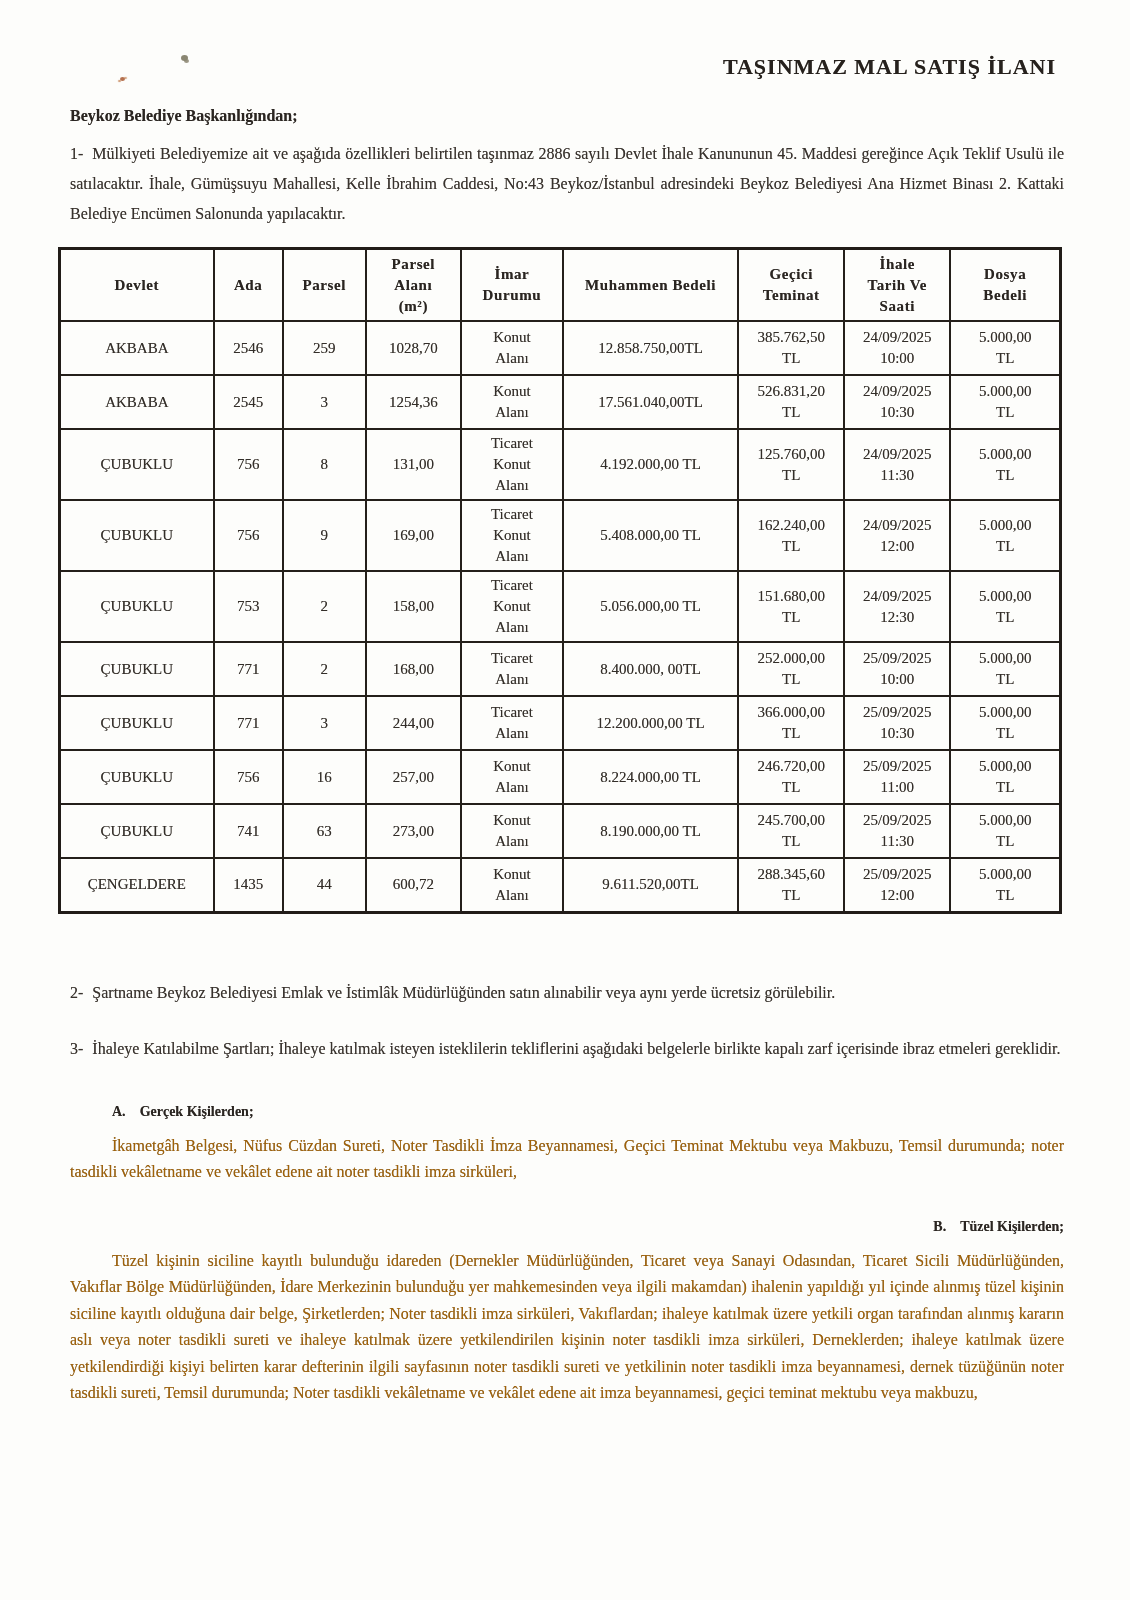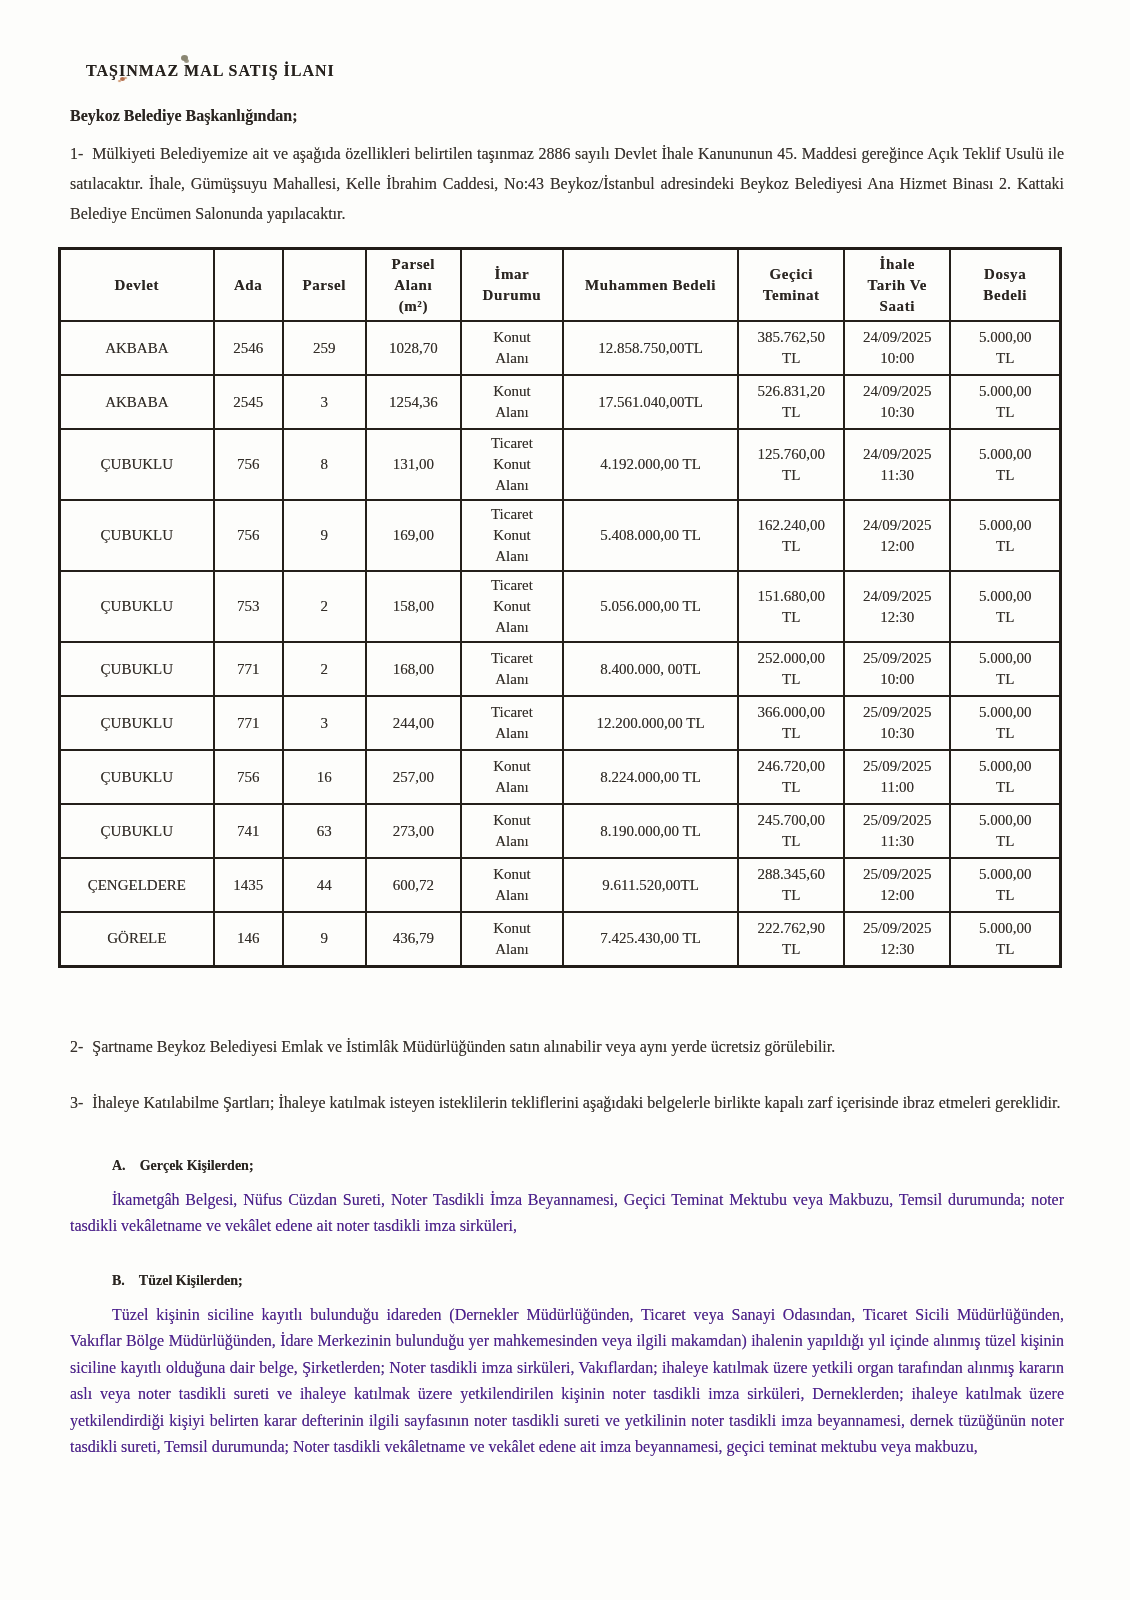--- a/index.html
+++ b/index.html
@@ -18,23 +18,23 @@
   .page {
     position: relative;
     padding: 46px 66px 0 70px;
     box-sizing: border-box;
     width: 1130px;
     height: 1600px;
     
     text-shadow: 0 0 0.45px rgba(60,52,46,0.55);
   }
   .doc-title {
-    margin: 16px;
-    text-align: left;
-    font-size: 16px;
+    margin: 8px;
+    text-align: right;
+    font-size: 22px;
     font-weight: bold;
     letter-spacing: 1px;
     color: #26211d;
   }
   .sender {
     margin-top: 27px;
     font-size: 16px;
     font-weight: bold;
     color: #2a2521;
   }
@@ -90,23 +90,23 @@
     font-weight: bold;
     color: #2a2521;
   }
   .section-heading .letter-marker { margin-right: 14px; }
   .section-body {
     margin-top: 13px;
     text-indent: 42px;
     font-size: 16px;
     line-height: 26.5px;
     text-align: justify;
-    color: #4c1d95;
-  }
-  .section-b-heading { margin-top: 33px; }
+    color: #a16207;
+  }
+  .section-b-heading { margin-top: 33px; text-align: right; }
   .speck {
     position: absolute;
     border-radius: 50%;
   }
   .speck-gray {
     left: 181px; top: 55px;
     width: 7px; height: 6px;
     background: #8a8672;
     box-shadow: 2px 3px 0 -1px #9b9684;
   }
@@ -310,35 +310,20 @@
           <td>Konut
 Alanı</td>
           <td>9.611.520,00TL</td>
           <td>288.345,60
 TL</td>
           <td>25/09/2025
 12:00</td>
           <td>5.000,00
 TL</td>
         </tr>
-        <tr>
-          <td>GÖRELE</td>
-          <td>146</td>
-          <td>9</td>
-          <td>436,79</td>
-          <td>Konut
-Alanı</td>
-          <td>7.425.430,00 TL</td>
-          <td>222.762,90
-TL</td>
-          <td>25/09/2025
-12:30</td>
-          <td>5.000,00
-TL</td>
-        </tr>
       </tbody>
   </table>
 
   <p class="para para-2"><span class="num-marker">2-</span><span>Şartname Beykoz Belediyesi Emlak ve İstimlâk Müdürlüğünden satın alınabilir veya aynı yerde ücretsiz görülebilir.</span></p>
 
   <p class="para para-3"><span class="num-marker">3-</span><span>İhaleye Katılabilme Şartları; İhaleye katılmak isteyen isteklilerin tekliflerini aşağıdaki belgelerle birlikte kapalı zarf içerisinde ibraz etmeleri gereklidir.</span></p>
 
   <div class="section-heading"><span class="letter-marker">A.</span><span>Gerçek Kişilerden;</span></div>
 
   <p class="section-body">İkametgâh Belgesi, Nüfus Cüzdan Sureti, Noter Tasdikli İmza Beyannamesi, Geçici Teminat Mektubu veya Makbuzu, Temsil durumunda; noter tasdikli vekâletname ve vekâlet edene ait noter tasdikli imza sirküleri,</p>

